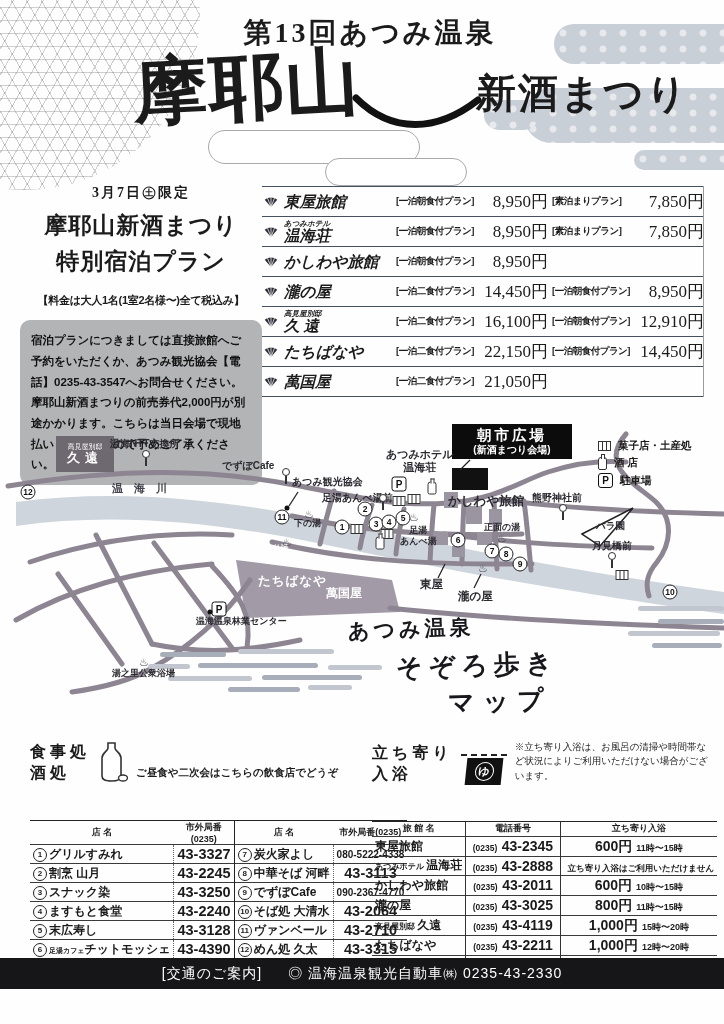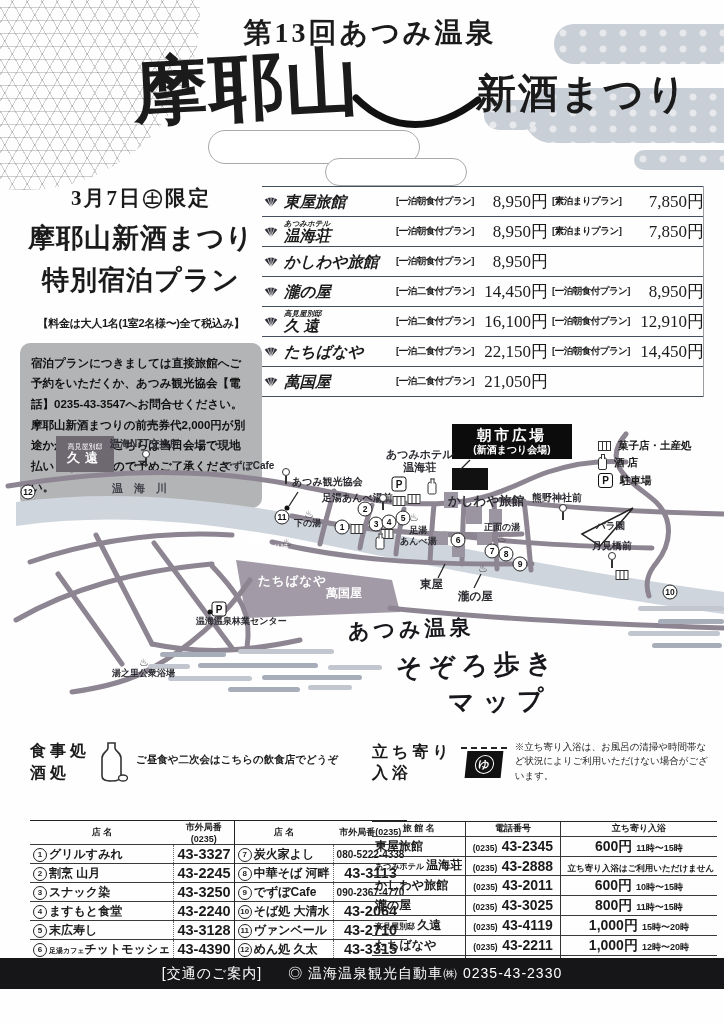--- a/index.html
+++ b/index.html
@@ -23,22 +23,22 @@
   .cl2{left:325px;top:158px;width:140px;height:26px;border-radius:14px;}
   .h-sub{position:absolute;left:220px;top:14px;width:300px;text-align:center;
     font-family:"Liberation Serif",serif;font-weight:bold;font-size:28px;letter-spacing:3px;}
   .h-big{position:absolute;left:133px;top:38px;font-family:"Liberation Serif",serif;
     font-weight:bold;font-size:74px;letter-spacing:2px;transform:rotate(-3deg);}
   .h-rest{position:absolute;left:476px;top:66px;font-family:"Liberation Serif",serif;
     font-weight:bold;font-size:40px;letter-spacing:2px;}
   .h-swoosh{position:absolute;left:352px;top:92px;}
   
   .intro{position:absolute;left:20px;top:184px;width:242px;text-align:center;}
-  .i-date{font-family:"Liberation Serif",serif;font-weight:bold;font-size:21px;letter-spacing:2px;}
-  .i-title{font-family:"Liberation Serif",serif;font-weight:bold;font-size:27px;letter-spacing:1px;
+  .i-date{font-family:"Liberation Serif",serif;font-weight:bold;font-size:14px;letter-spacing:2px;}
+  .i-title{font-family:"Liberation Serif",serif;font-weight:bold;font-size:23px;letter-spacing:1px;
     line-height:1.55;margin-top:6px;}
   .i-note{font-weight:bold;font-size:11px;margin-top:14px;letter-spacing:-.3px;}
   .i-box{margin-top:12px;background:#b3b4b6;border-radius:10px;padding:10px 11px;text-align:left;
     font-weight:bold;font-size:11.5px;line-height:1.8;color:#111;}
   
   .plans{position:absolute;left:262px;top:186px;width:441px;border-right:1.5px solid #9a9aa0;}
   .prow{display:flex;align-items:center;height:29px;border-bottom:1.4px solid #44505e;}
   .prow:first-child{border-top:1.4px solid #44505e;}
   .pfan{flex:0 0 22px;display:flex;align-items:center;}
   .pname{flex:0 0 112px;display:flex;flex-direction:column;justify-content:center;
@@ -76,21 +76,21 @@
     font-size:10px;line-height:13px;font-weight:bold;text-align:center;color:#111;}
   .sw{display:block;width:11px;height:8px;border:1.2px solid #333;position:relative;background:#fff;}
   .sw:before,.sw:after{content:"";position:absolute;top:0;bottom:0;width:1px;background:#333;}
   .sw:before{left:3px;} .sw:after{right:3px;}
   .sk{display:block;width:7px;height:11px;border:1.2px solid #333;border-radius:3px 3px 2px 2px;background:#fff;position:relative;}
   .sk:before{content:"";position:absolute;left:1.5px;top:-4px;width:2.5px;height:4px;border:1.2px solid #333;border-bottom:none;background:#fff;}
   .mk-dot{width:5px;height:5px;background:#111;border-radius:50%;}
   
   .eat{position:absolute;left:30px;top:740px;width:332px;}
   .bath{position:absolute;left:372px;top:740px;width:340px;}
-  .thead{display:flex;align-items:center;gap:8px;margin-bottom:6px;}
+  .thead{display:flex;align-items:flex-end;gap:8px;margin-bottom:6px;}
   .tword{font-family:"Liberation Serif",serif;font-weight:bold;font-size:16px;line-height:1.35;
     letter-spacing:4px;white-space:pre-line;}
   .tsub{font-weight:bold;font-size:10.5px;padding-bottom:4px;}
   .bnote{font-weight:normal;font-size:9.5px;line-height:1.5;padding-bottom:2px;width:196px;}
   .norenwrap{display:flex;flex-direction:column;align-items:center;}
   .rope{width:46px;border-top:2.5px dashed #222;margin-bottom:2px;}
   .noren{width:36px;height:27px;background:#111;transform:skewX(-6deg);display:flex;align-items:center;justify-content:center;}
   .noren span{width:17px;height:17px;border:1.4px solid #fff;border-radius:50%;color:#fff;
     font-size:11px;line-height:17px;text-align:center;font-weight:bold;}
   table.grid{border-collapse:collapse;width:100%;margin-top:36px;}

